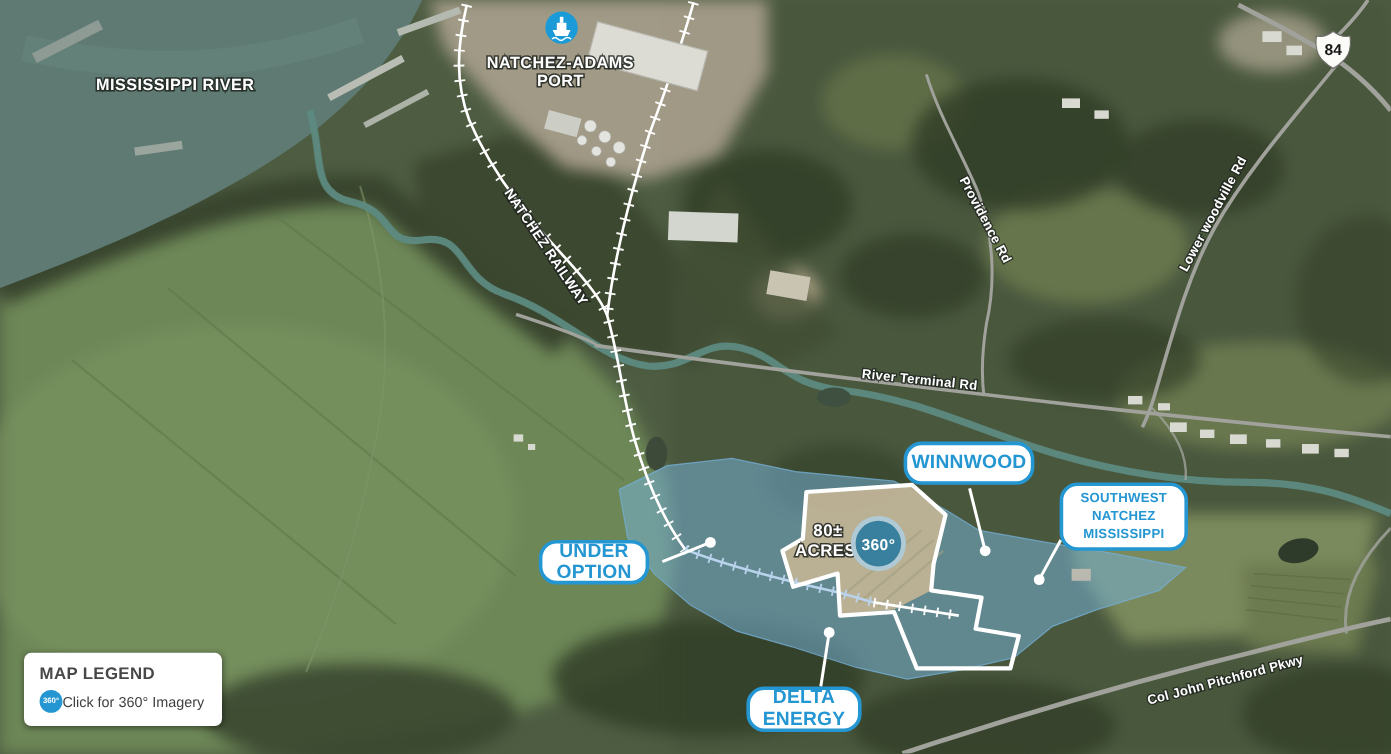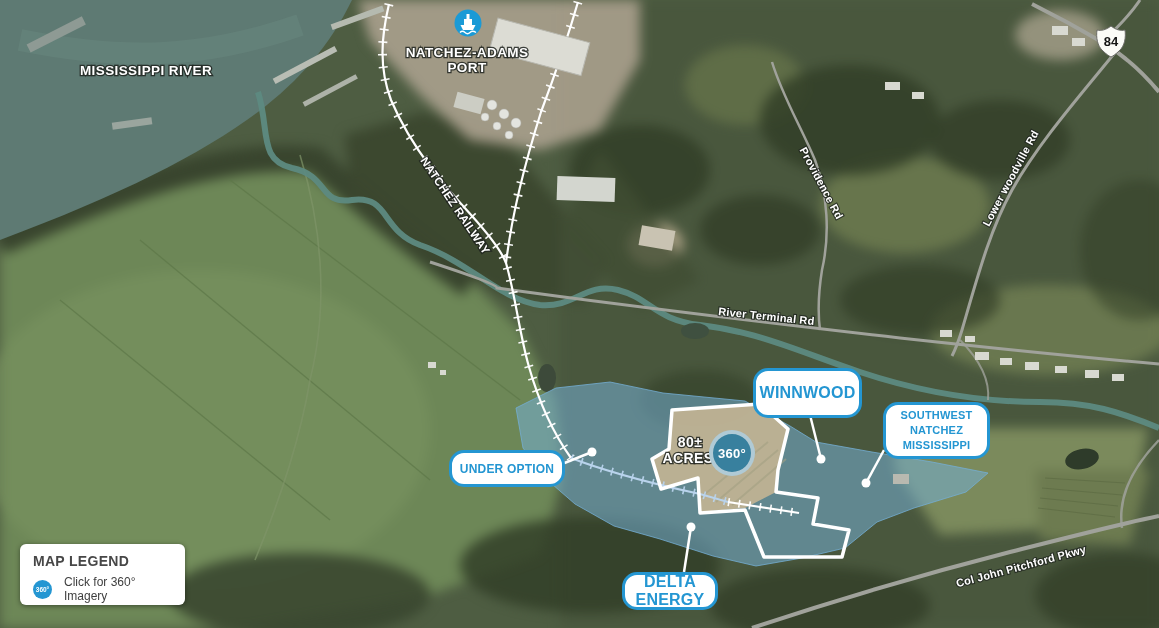--- a/index.html
+++ b/index.html
@@ -13,21 +13,21 @@
            color:#2496d2;font-weight:700;display:flex;align-items:center;justify-content:center;
            text-align:center;letter-spacing:.2px;box-sizing:border-box;}
   .callout .stack span{display:block;line-height:15px;}
   .btn360{position:absolute;left:709px;top:430px;width:46px;height:46px;border-radius:50%;
           background:#38809e;border:4px solid rgba(228,234,237,0.7);box-sizing:border-box;
           color:#fff;font-weight:700;font-size:13px;display:flex;align-items:center;justify-content:center;
           cursor:pointer;letter-spacing:.3px;}
   .legend{position:absolute;left:20px;top:544px;width:165px;height:61px;background:#fff;border-radius:6px;
           box-shadow:0 1px 5px rgba(0,0,0,.45);box-sizing:border-box;padding:9px 12px 0 13px;}
   .legend .title{color:#474747;font-weight:700;font-size:14px;letter-spacing:.3px;}
-  .legend .row{display:flex;align-items:center;margin-top:6px;gap:12px;}
+  .legend .row{display:flex;align-items:center;margin-top:6px;gap:0;}
   .legend .mini360{width:19px;height:19px;border-radius:50%;background:#2496d2;color:#fff;
           font-size:6.5px;font-weight:700;display:flex;align-items:center;justify-content:center;flex:0 0 auto;}
   .legend .itm{color:#3f3f3f;font-size:12px;}
   .blur{filter:blur(6px);}
 </style>
 </head>
 <body>
 
 <div class="stage">
 <svg width="1159" height="628" viewBox="0 0 1159 628">
@@ -189,33 +189,33 @@
   <text x="467" y="72" text-anchor="middle" font-size="13.5" class="map-label">PORT</text>
   <text transform="translate(452,208) rotate(56)" text-anchor="middle" font-size="11.5" class="map-label">NATCHEZ RAILWAY</text>
   <text transform="translate(818,185) rotate(62)" text-anchor="middle" class="road-label">Providence Rd</text>
   <text transform="translate(766,320) rotate(6)" text-anchor="middle" class="road-label">River Terminal Rd</text>
   <text transform="translate(1014,180) rotate(-62)" text-anchor="middle" class="road-label">Lower woodville Rd</text>
   <text transform="translate(1022,570) rotate(-15)" text-anchor="middle" font-size="12" class="road-label">Col John Pitchford Pkwy</text>
   <text x="690" y="447" text-anchor="middle" font-size="14" class="map-label">80±</text>
   <text x="688" y="463" text-anchor="middle" font-size="14" class="map-label">ACRES</text>
 </svg>
 
-<div class="callout" style="left:753px;top:368px;width:109px;height:50px;font-size:16px;">
+<div class="callout" style="left:753px;top:368px;width:109px;height:36px;font-size:16px;">
   <span>WINNWOOD</span>
 </div>
 
 <div class="callout" style="left:883px;top:402px;width:107px;height:57px;font-size:11px;">
   <span class="stack">
     <span>SOUTHWEST</span>
     <span>NATCHEZ</span>
     <span>MISSISSIPPI</span>
   </span>
 </div>
 
-<div class="callout" style="left:449px;top:450px;width:116px;height:37px;font-size:12px;">
+<div class="callout" style="left:449px;top:450px;width:92px;height:37px;font-size:16px;">
   <span>UNDER OPTION</span>
 </div>
 
 <div class="callout" style="left:622px;top:572px;width:96px;height:38px;font-size:16px;">
   <span>DELTA ENERGY</span>
 </div>
 
 <div class="btn360">
   <span>360°</span>
 </div>

